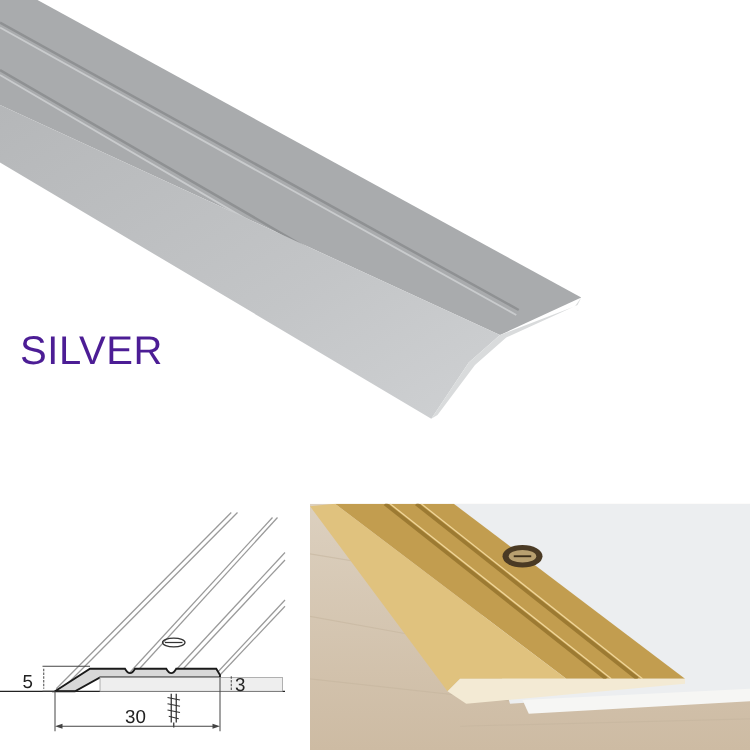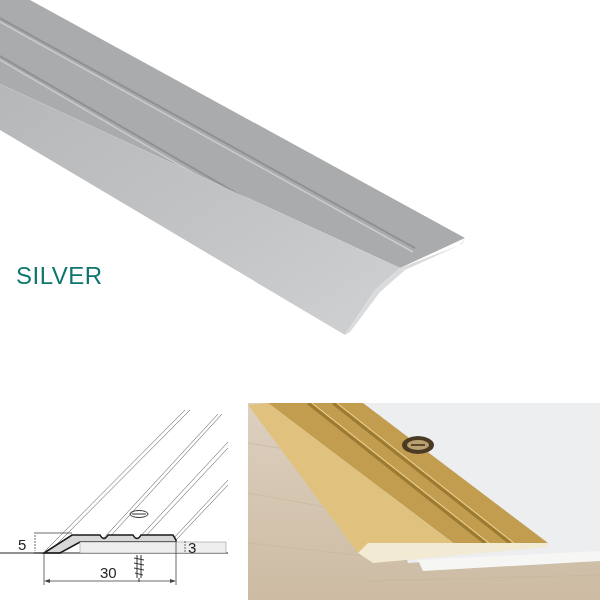--- a/index.html
+++ b/index.html
@@ -1,18 +1,18 @@
 <!DOCTYPE html>
 <html><head>
 <meta charset="utf-8">
 <style>
   html, body { margin: 0; padding: 0; background: #ffffff; }
   body { width: 600px; height: 600px; position: relative; overflow: hidden; font-family: "Liberation Sans", sans-serif; }
   .layer { position: absolute; left: 0; top: 0; }
-  .color-label { position: absolute; left: 16px; top: 262px; font-size: 24px; color: #0f766e; letter-spacing: 0.5px; font-family: "Liberation Sans", sans-serif; }
+  .color-label { position: absolute; left: 16px; top: 262px; font-size: 32px; color: #4c1d95; letter-spacing: 0.5px; font-family: "Liberation Sans", sans-serif; }
   .dim { font-family: "Liberation Sans", sans-serif; fill: #222; }
 </style>
 </head>
 <body>
 
 <svg class="layer" width="600" height="360" viewBox="0 0 600 360">
   <defs>
     <linearGradient id="faceGrad" x1="0" y1="0" x2="1" y2="1">
       <stop offset="0" stop-color="#b5b7b9"></stop>
       <stop offset="0.6" stop-color="#c3c5c7"></stop>

